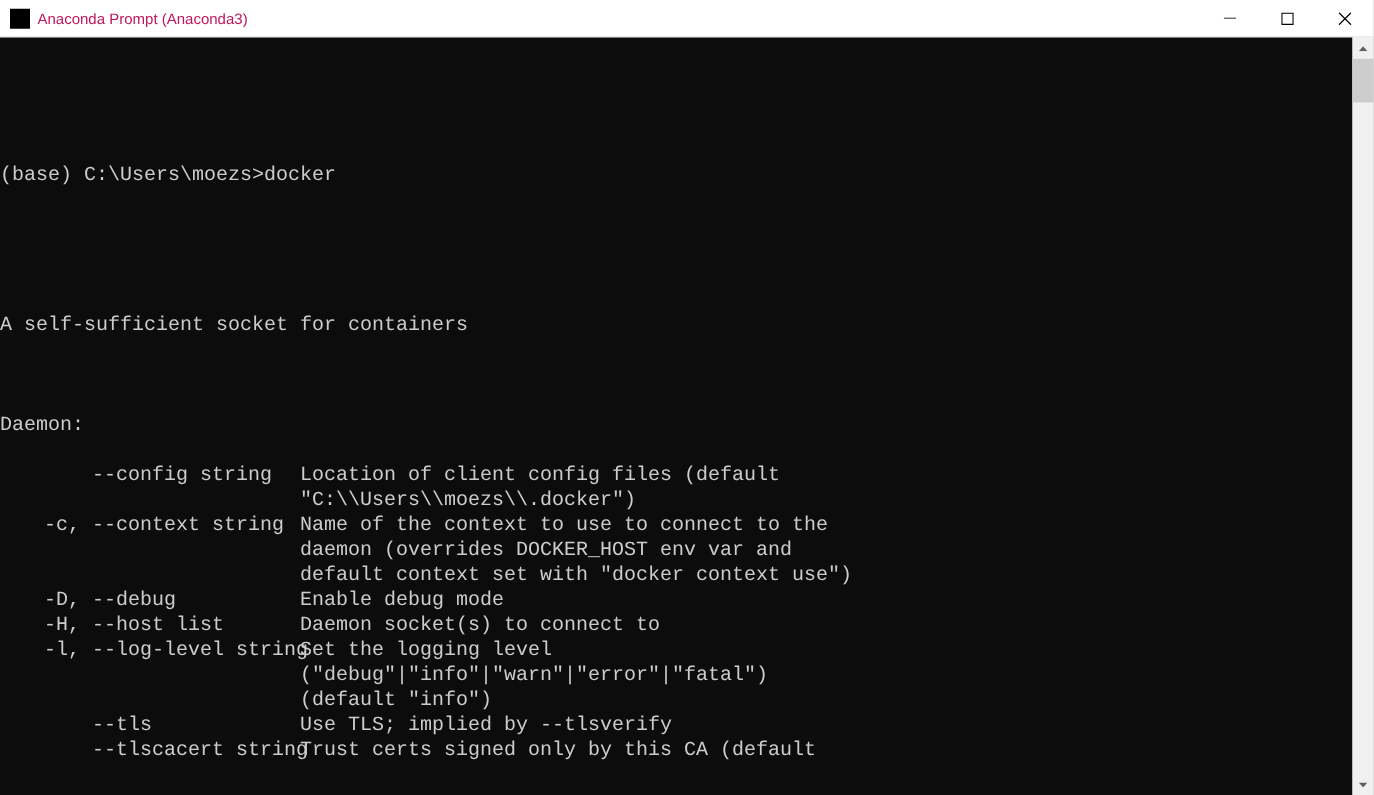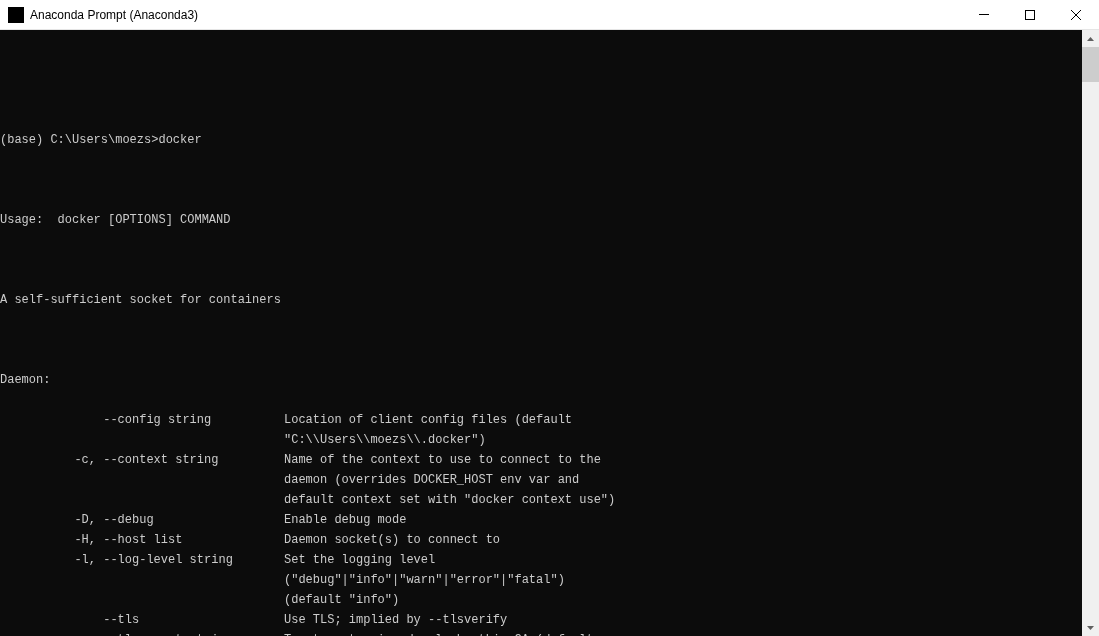--- a/index.html
+++ b/index.html
@@ -21,21 +21,21 @@
     .title-icon {
       width: 16px;
       height: 16px;
       margin-left: 8px;
       margin-right: 6px;
       background: #000;
       display: inline-block;
     }
     .title-text {
       font-size: 12px;
-      color: #000000;
+      color: #be185d;
       flex: 1;
     }
     .win-controls {
       display: flex;
       height: 30px;
     }
     .win-btn {
       width: 46px;
       height: 30px;
       display: flex;
@@ -48,21 +48,21 @@
     .win-btn svg { display: block; }
     .terminal-wrap {
       display: flex;
       height: 606px;
     }
     .terminal {
       flex: 1;
       background: #0c0c0c;
       color: #cccccc;
       font-family: Consolas, "Courier New", monospace;
-      font-size: 12px;
+      font-size: 16px;
       line-height: 20px;
       padding: 0;
       white-space: pre;
       overflow: hidden;
     }
     .terminal-content { padding-top: 40px; }
     .scrollbar {
       width: 17px;
       background: #f0f0f0;
       position: relative;
@@ -81,21 +81,21 @@
     .scroll-arrow.up { top: 0; }
     .scroll-arrow.down { bottom: 0; }
     .scroll-thumb {
       position: absolute;
       top: 17px;
       width: 17px;
       height: 35px;
       background: #cdcdcd;
     }
     .line { display: block; }
-    .opt-row { display: flex; margin-left: 44px; }
+    .opt-row { display: flex; }
     .opt-flag { width: 240px; padding-left: 16px; }
     .opt-cont { padding-left: 240px; }
     .blank { height: 20px; }
   </style>
 </head>
 <body>
 
 <div class="title-bar">
   <span class="title-icon"></span>
   <span class="title-text">Anaconda Prompt (Anaconda3)</span>
@@ -117,21 +117,20 @@
         </svg>
     </div>
   </div>
 </div>
 
 <div class="terminal-wrap">
   <div class="terminal">
     <div class="terminal-content">
 <span class="line">(base) C:\Users\moezs&gt;docker</span>
 <div class="blank"></div>
-<span class="line">Usage:  docker [OPTIONS] COMMAND</span>
 <div class="blank"></div>
 <span class="line">A self-sufficient socket for containers</span>
 <div class="blank"></div>
 <span class="line">Daemon:</span>
 <div id="options-container"><div class="opt-row"><span class="opt-flag">      --config string</span><span>Location of client config files (default</span></div><div class="opt-row"><span class="opt-cont">"C:\\Users\\moezs\\.docker")</span></div><div class="opt-row"><span class="opt-flag">  -c, --context string</span><span>Name of the context to use to connect to the</span></div><div class="opt-row"><span class="opt-cont">daemon (overrides DOCKER_HOST env var and</span></div><div class="opt-row"><span class="opt-cont">default context set with "docker context use")</span></div><div class="opt-row"><span class="opt-flag">  -D, --debug</span><span>Enable debug mode</span></div><div class="opt-row"><span class="opt-flag">  -H, --host list</span><span>Daemon socket(s) to connect to</span></div><div class="opt-row"><span class="opt-flag">  -l, --log-level string</span><span>Set the logging level</span></div><div class="opt-row"><span class="opt-cont">("debug"|"info"|"warn"|"error"|"fatal")</span></div><div class="opt-row"><span class="opt-cont">(default "info")</span></div><div class="opt-row"><span class="opt-flag">      --tls</span><span>Use TLS; implied by --tlsverify</span></div><div class="opt-row"><span class="opt-flag">      --tlscacert string</span><span>Trust certs signed only by this CA (default</span></div></div>
 
 
 
     </div>
   </div>

